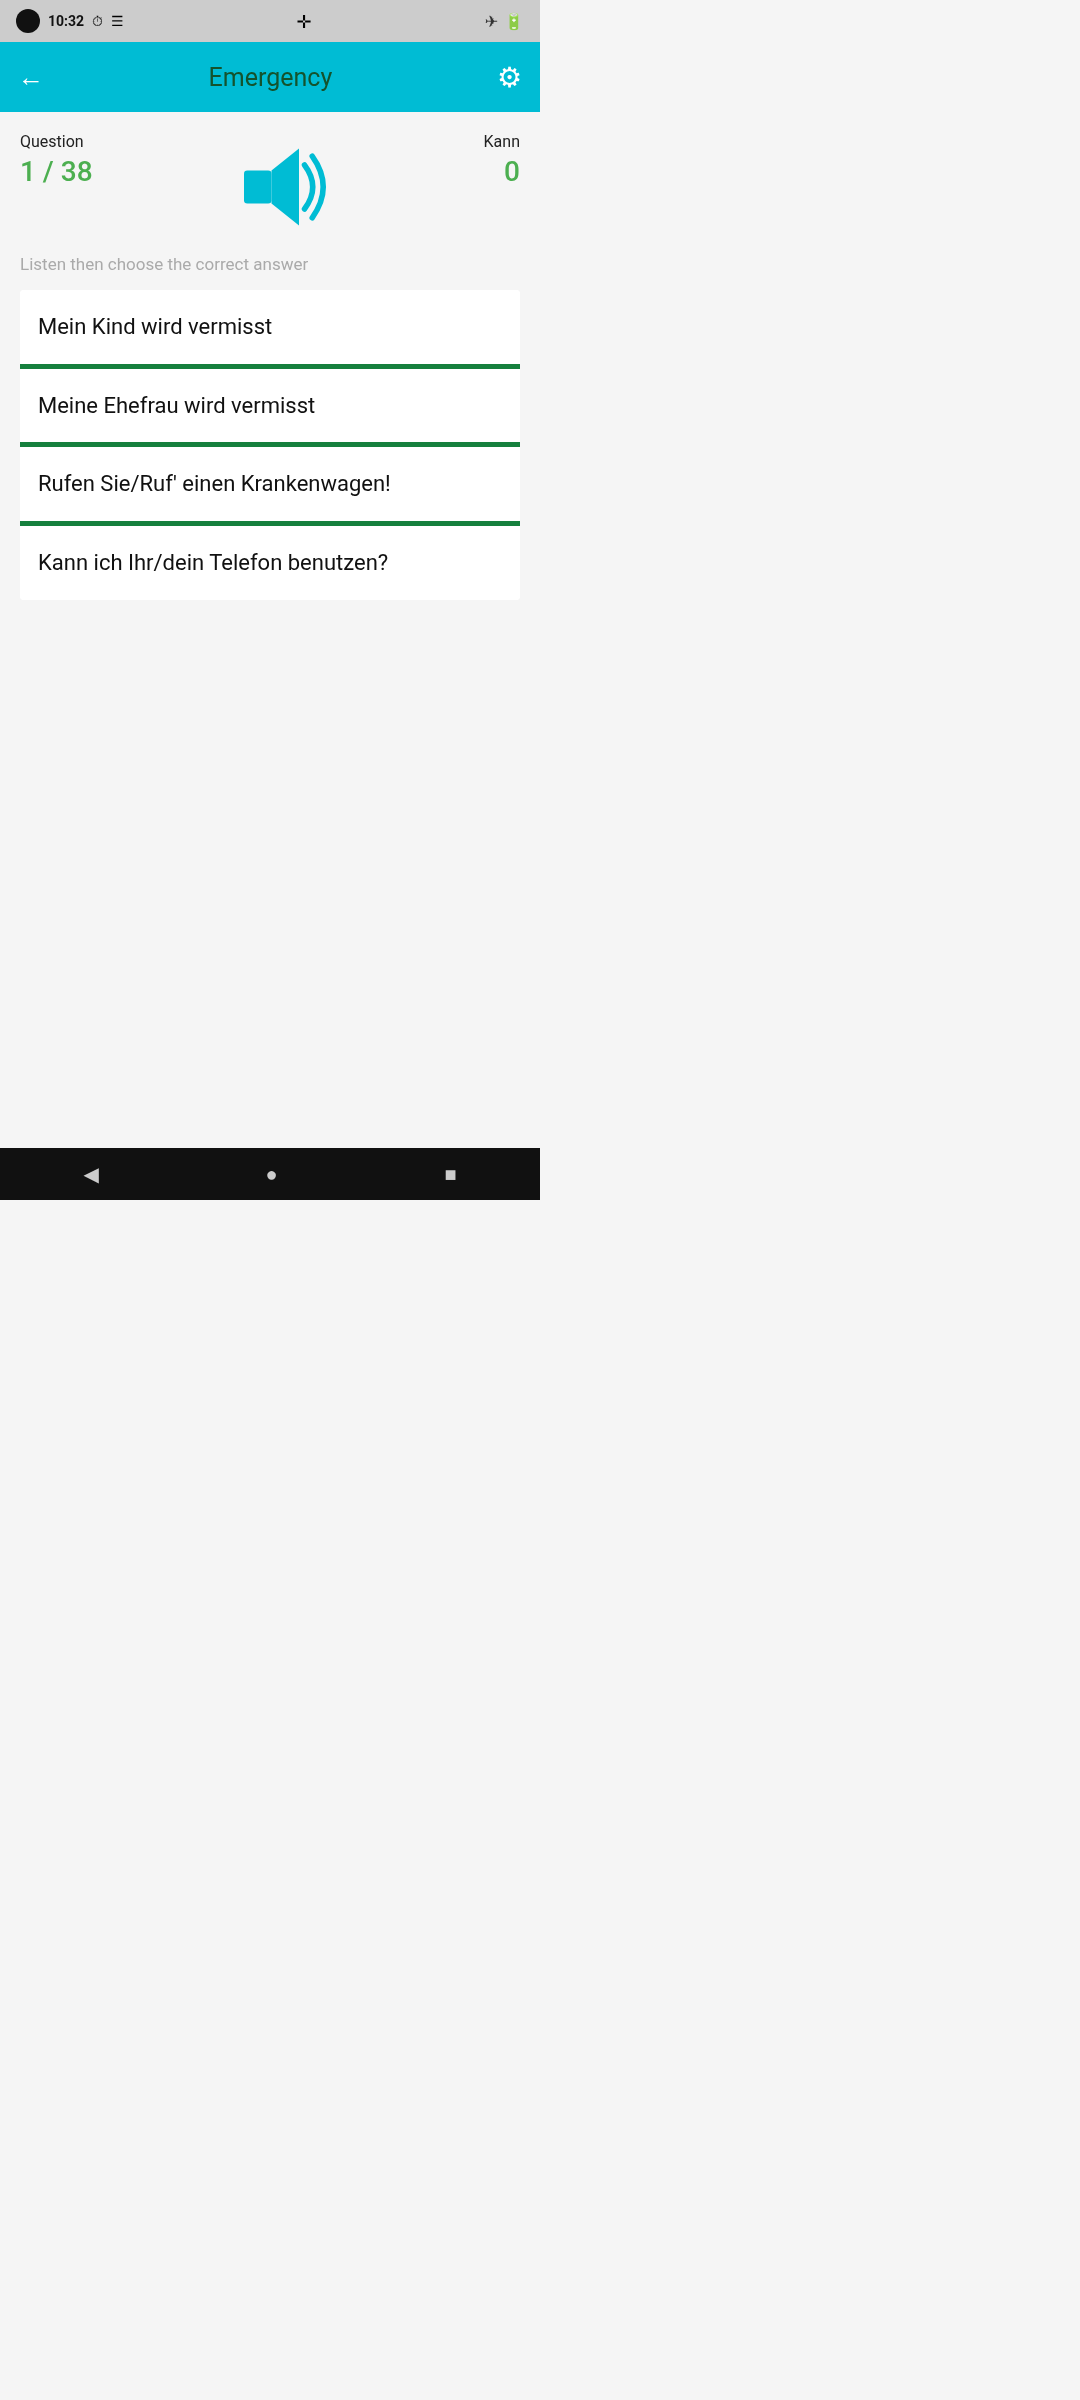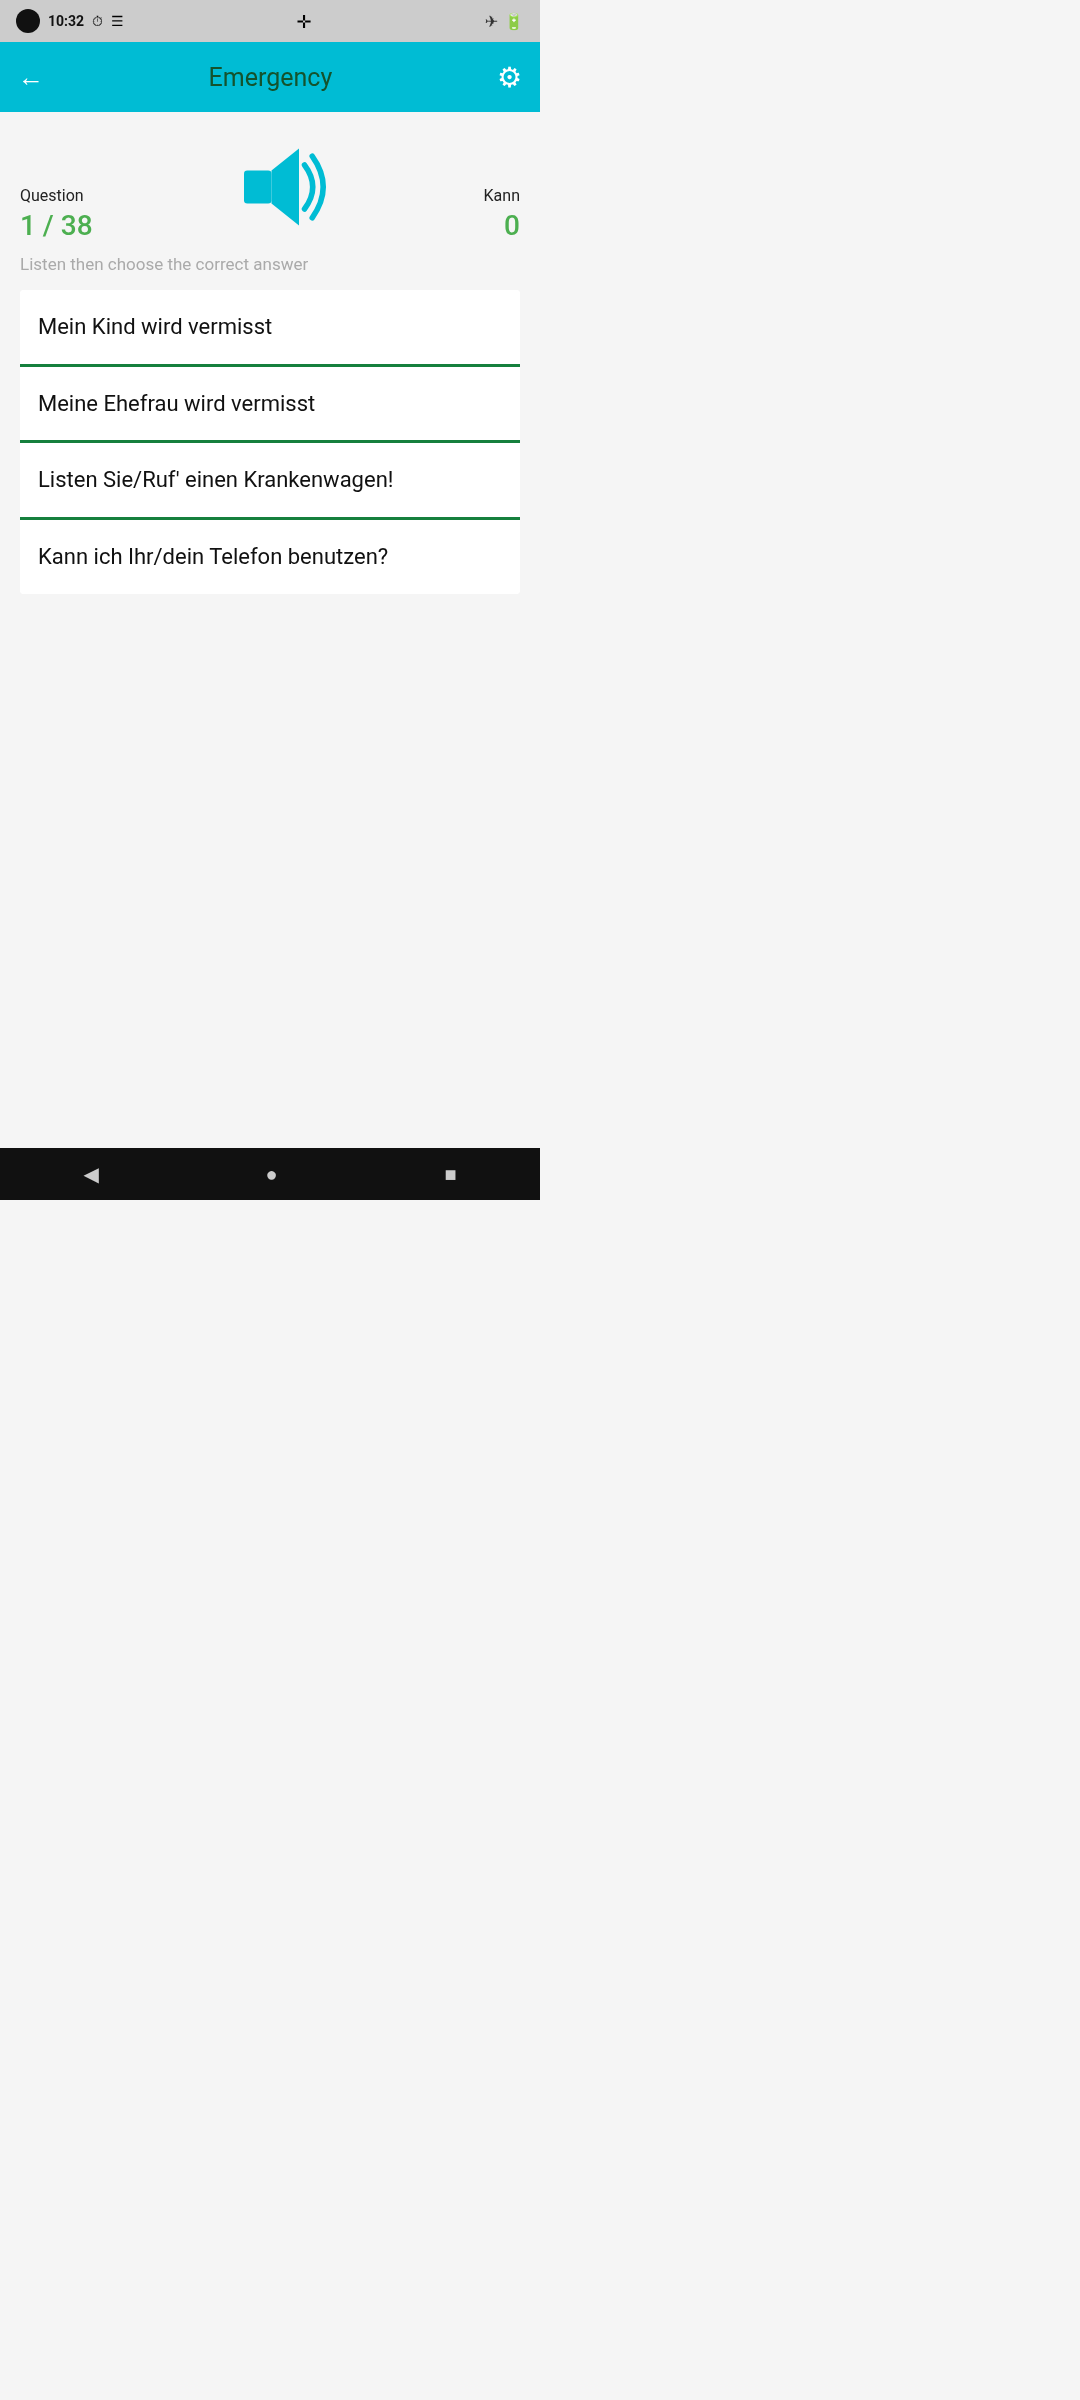--- a/index.html
+++ b/index.html
@@ -74,21 +74,21 @@
 
     
     .main-content {
       background: #f5f5f5;
       padding: 20px 20px 0 20px;
     }
 
     
     .stats-row {
       display: flex;
-      align-items: flex-end;
+      align-items: flex-start;
       justify-content: space-between;
       margin-bottom: 12px;
     }
     .stat-block {
       display: flex;
       flex-direction: column;
       align-items: flex-start;
     }
     .stat-block.right {
       align-items: flex-end;
@@ -125,21 +125,21 @@
     }
 
     
     .answer-list {
       background: #fff;
       border-radius: 4px;
       overflow: hidden;
     }
     .answer-item {
       padding: 22px 18px;
-      border-bottom: 3px solid #15803d;
+      border-bottom: 5px solid #15803d;
       font-size: 22px;
       color: #111;
       cursor: pointer;
       background: #fff;
       line-height: 1.35;
     }
     .answer-item:last-child {
       border-bottom: none;
     }
 
@@ -216,21 +216,21 @@
   <div class="instruction">Listen then choose the correct answer</div>
 
   <div class="answer-list">
     <div class="answer-item">
       <span>Mein Kind wird vermisst</span>
     </div>
     <div class="answer-item">
       <span>Meine Ehefrau wird vermisst</span>
     </div>
     <div class="answer-item">
-      <span>Listen Sie/Ruf' einen Krankenwagen!</span>
+      <span>Rufen Sie/Ruf' einen Krankenwagen!</span>
     </div>
     <div class="answer-item">
       <span>Kann ich Ihr/dein Telefon benutzen?</span>
     </div>
   </div>
 
 </div>
 
 <div class="bottom-nav">
   <span class="bottom-btn">◀</span>

